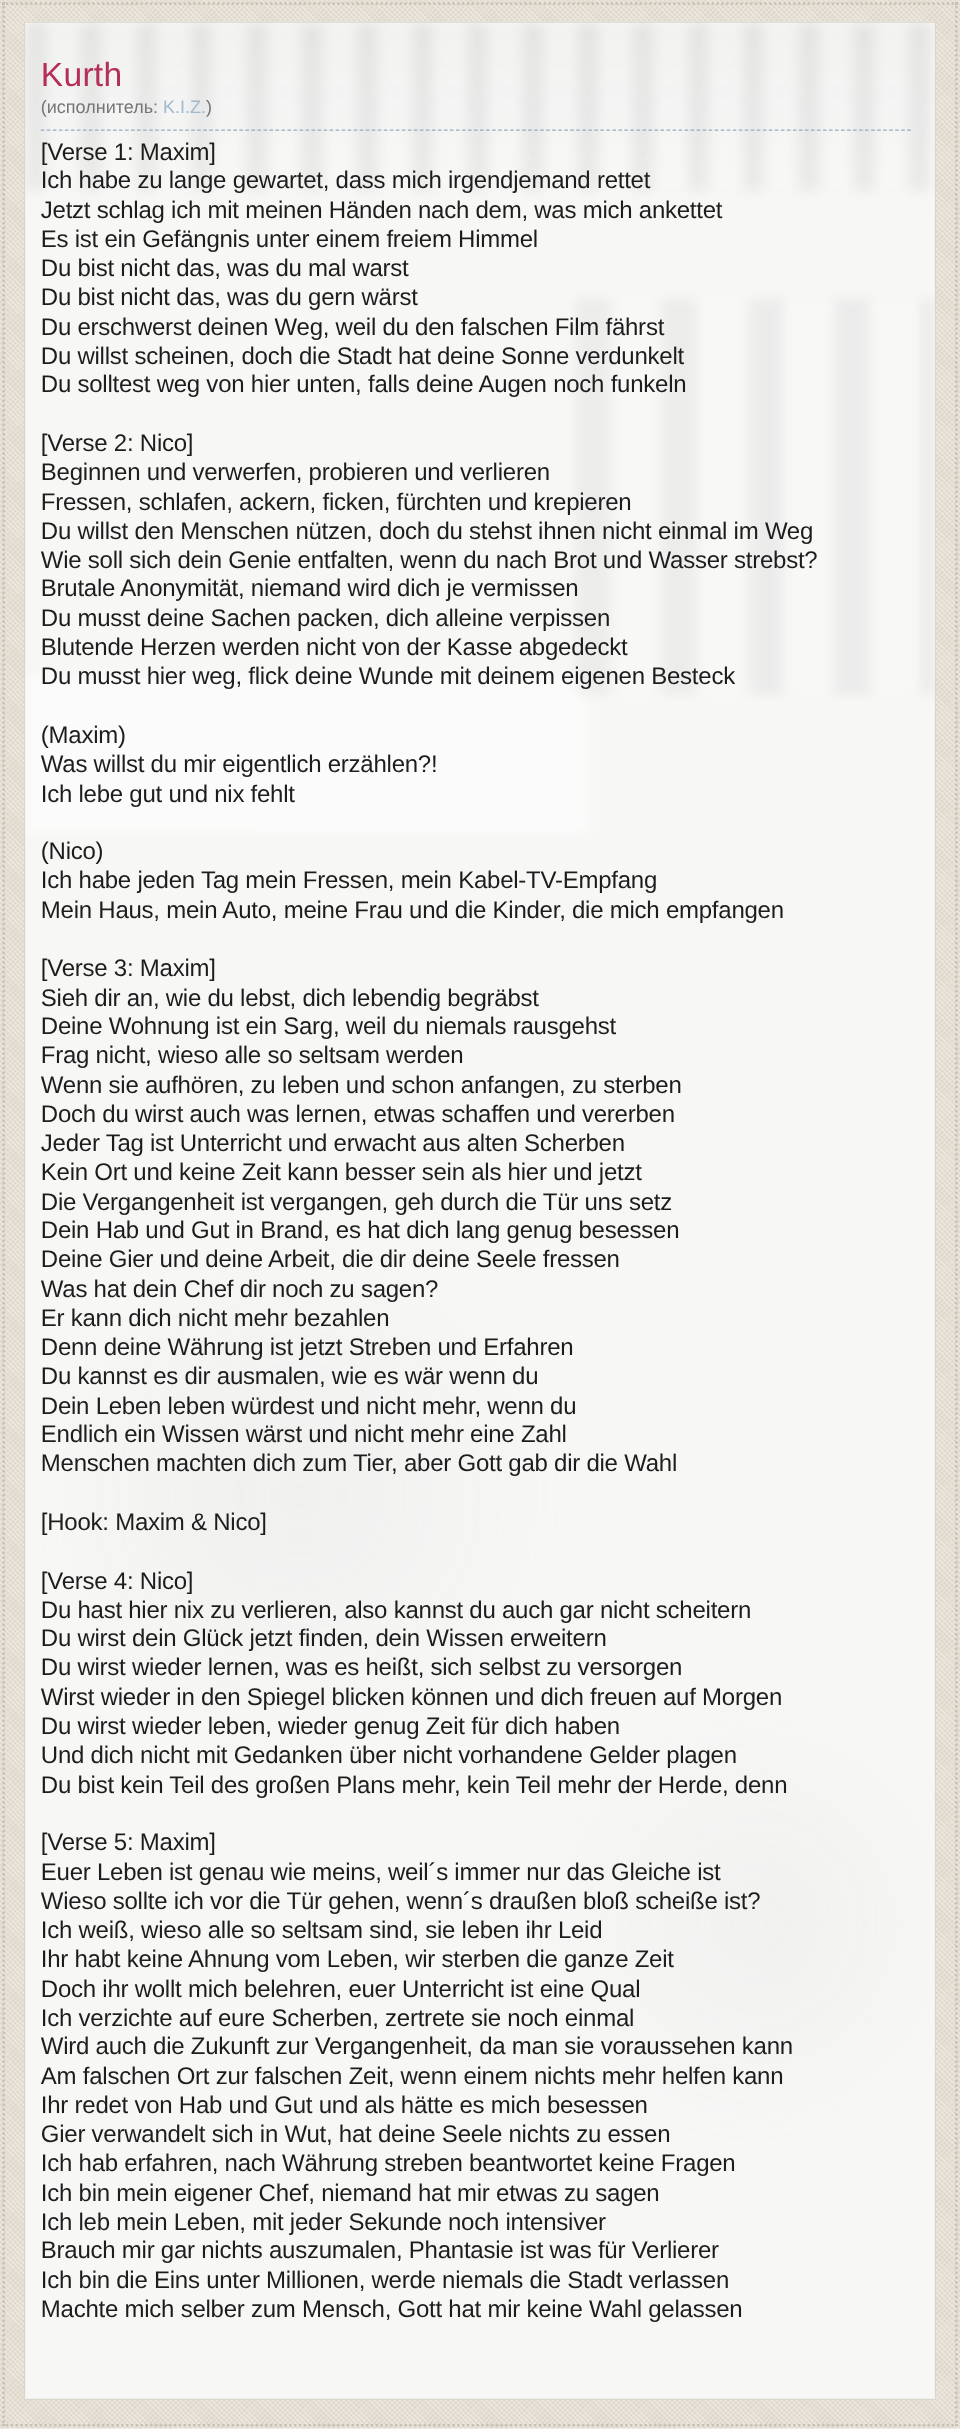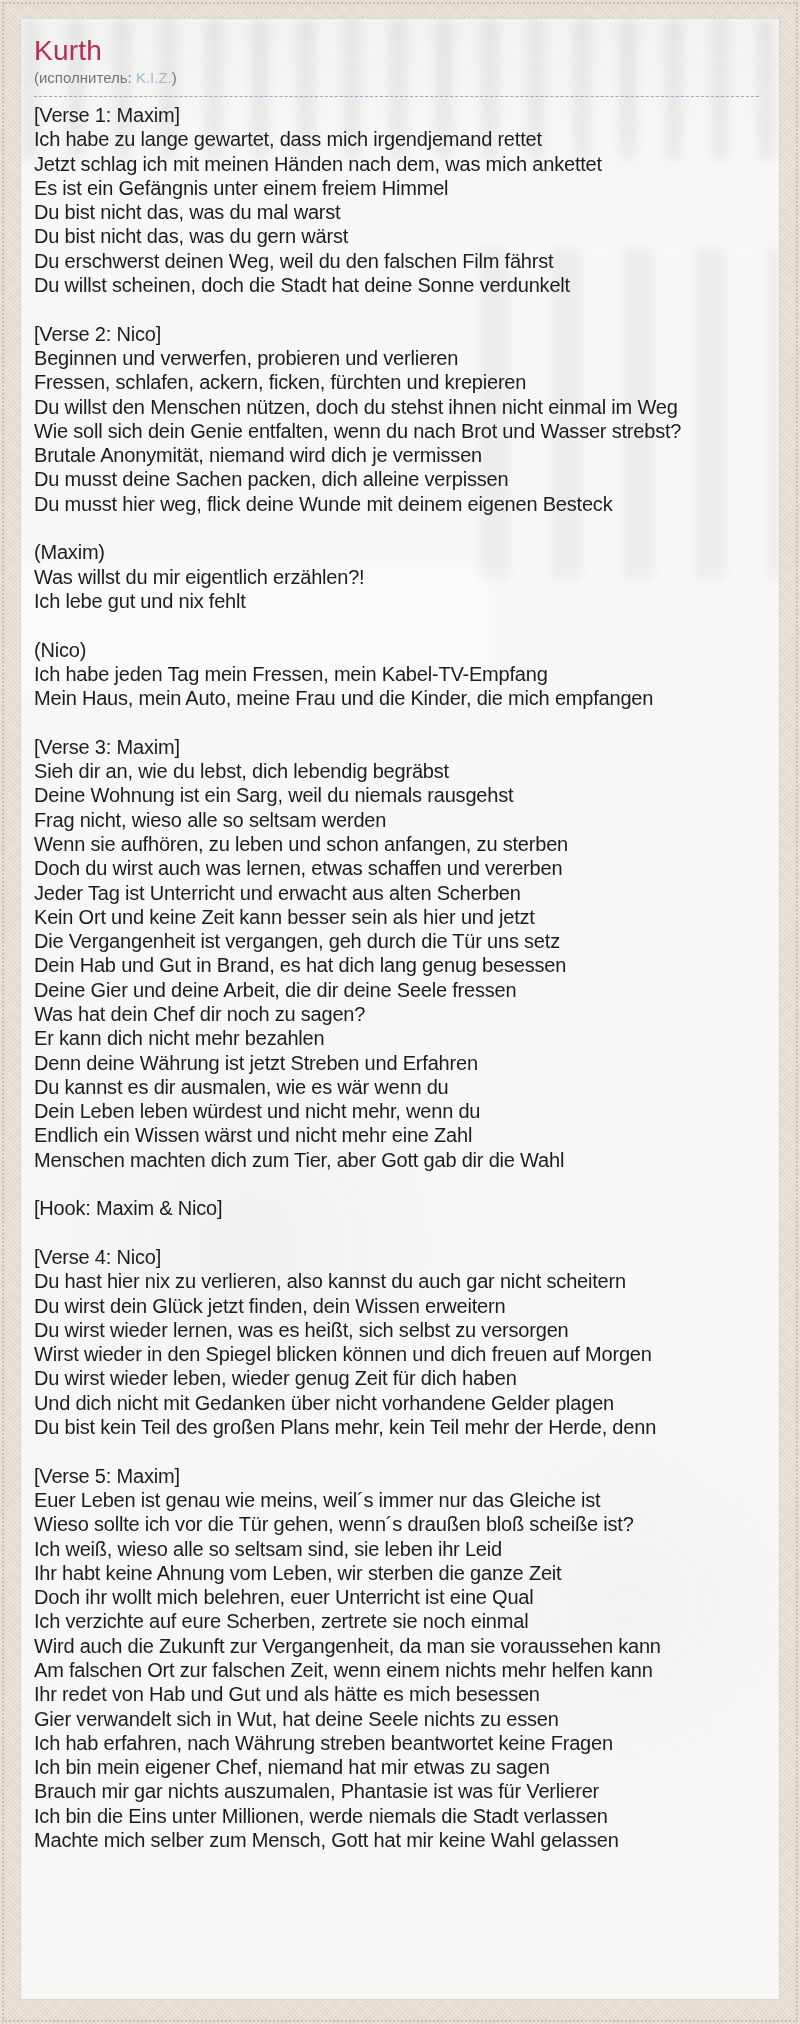--- a/index.html
+++ b/index.html
@@ -60,21 +60,21 @@
     background-position:
       0 0,
       100% 230px,
       0 545px,
       0 0,
       0 0,
       0 0;
   }
   .content { position: relative; z-index: 1; }
   .title {
-    margin: 4px 0 2px 0;
+    margin: 16px 0 2px 0;
     font-size: 28px;
     font-weight: 400;
     color: #b52e56;
     letter-spacing: .2px;
   }
   .artist-line {
     font-size: 15px;
     color: #757575;
     padding-bottom: 10px;
     border-bottom: 1px dashed #93abc1;
@@ -107,29 +107,31 @@
       <div class="lyrics">
           <div class="lyric-block">
             <div class="lyric-line">[Verse 1: Maxim]</div>
             <div class="lyric-line">Ich habe zu lange gewartet, dass mich irgendjemand rettet</div>
             <div class="lyric-line">Jetzt schlag ich mit meinen Händen nach dem, was mich ankettet</div>
             <div class="lyric-line">Es ist ein Gefängnis unter einem freiem Himmel</div>
             <div class="lyric-line">Du bist nicht das, was du mal warst</div>
             <div class="lyric-line">Du bist nicht das, was du gern wärst</div>
             <div class="lyric-line">Du erschwerst deinen Weg, weil du den falschen Film fährst</div>
             <div class="lyric-line">Du willst scheinen, doch die Stadt hat deine Sonne verdunkelt</div>
+            <div class="lyric-line">Du solltest weg von hier unten, falls deine Augen noch funkeln</div>
           </div>
           <div class="lyric-block">
             <div class="lyric-line">[Verse 2: Nico]</div>
             <div class="lyric-line">Beginnen und verwerfen, probieren und verlieren</div>
             <div class="lyric-line">Fressen, schlafen, ackern, ficken, fürchten und krepieren</div>
             <div class="lyric-line">Du willst den Menschen nützen, doch du stehst ihnen nicht einmal im Weg</div>
             <div class="lyric-line">Wie soll sich dein Genie entfalten, wenn du nach Brot und Wasser strebst?</div>
             <div class="lyric-line">Brutale Anonymität, niemand wird dich je vermissen</div>
             <div class="lyric-line">Du musst deine Sachen packen, dich alleine verpissen</div>
+            <div class="lyric-line">Blutende Herzen werden nicht von der Kasse abgedeckt</div>
             <div class="lyric-line">Du musst hier weg, flick deine Wunde mit deinem eigenen Besteck</div>
           </div>
           <div class="lyric-block">
             <div class="lyric-line">(Maxim)</div>
             <div class="lyric-line">Was willst du mir eigentlich erzählen?!</div>
             <div class="lyric-line">Ich lebe gut und nix fehlt</div>
           </div>
           <div class="lyric-block">
             <div class="lyric-line">(Nico)</div>
             <div class="lyric-line">Ich habe jeden Tag mein Fressen, mein Kabel-TV-Empfang</div>
@@ -175,20 +177,21 @@
             <div class="lyric-line">Ich weiß, wieso alle so seltsam sind, sie leben ihr Leid</div>
             <div class="lyric-line">Ihr habt keine Ahnung vom Leben, wir sterben die ganze Zeit</div>
             <div class="lyric-line">Doch ihr wollt mich belehren, euer Unterricht ist eine Qual</div>
             <div class="lyric-line">Ich verzichte auf eure Scherben, zertrete sie noch einmal</div>
             <div class="lyric-line">Wird auch die Zukunft zur Vergangenheit, da man sie voraussehen kann</div>
             <div class="lyric-line">Am falschen Ort zur falschen Zeit, wenn einem nichts mehr helfen kann</div>
             <div class="lyric-line">Ihr redet von Hab und Gut und als hätte es mich besessen</div>
             <div class="lyric-line">Gier verwandelt sich in Wut, hat deine Seele nichts zu essen</div>
             <div class="lyric-line">Ich hab erfahren, nach Währung streben beantwortet keine Fragen</div>
             <div class="lyric-line">Ich bin mein eigener Chef, niemand hat mir etwas zu sagen</div>
+            <div class="lyric-line">Ich leb mein Leben, mit jeder Sekunde noch intensiver</div>
             <div class="lyric-line">Brauch mir gar nichts auszumalen, Phantasie ist was für Verlierer</div>
             <div class="lyric-line">Ich bin die Eins unter Millionen, werde niemals die Stadt verlassen</div>
             <div class="lyric-line">Machte mich selber zum Mensch, Gott hat mir keine Wahl gelassen</div>
           </div>
         </div>
     </div>
   </div>
 </div>
 
 </body></html>

